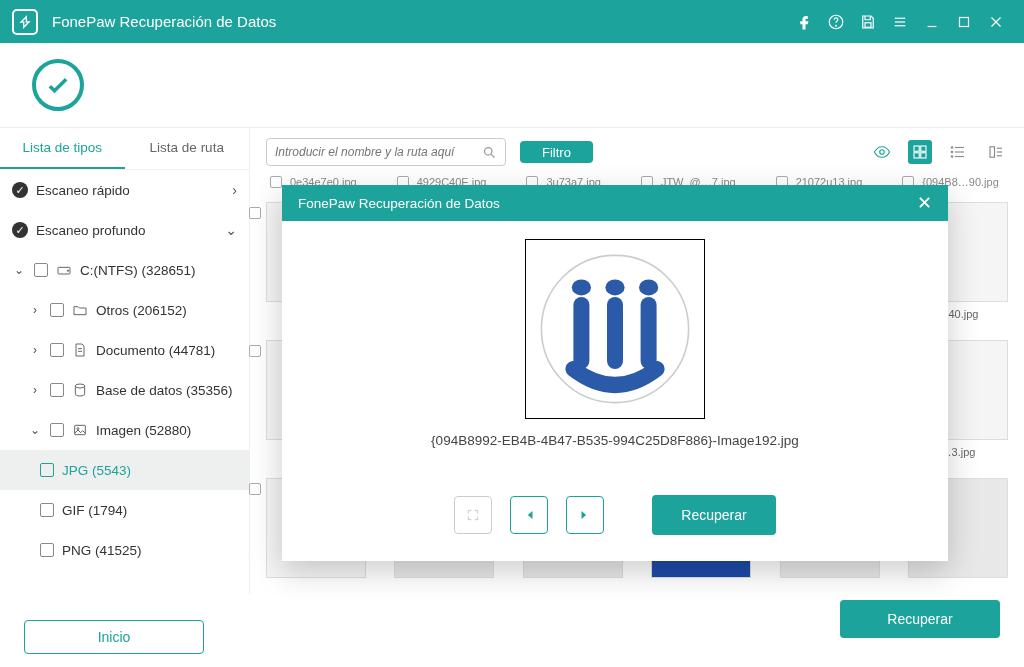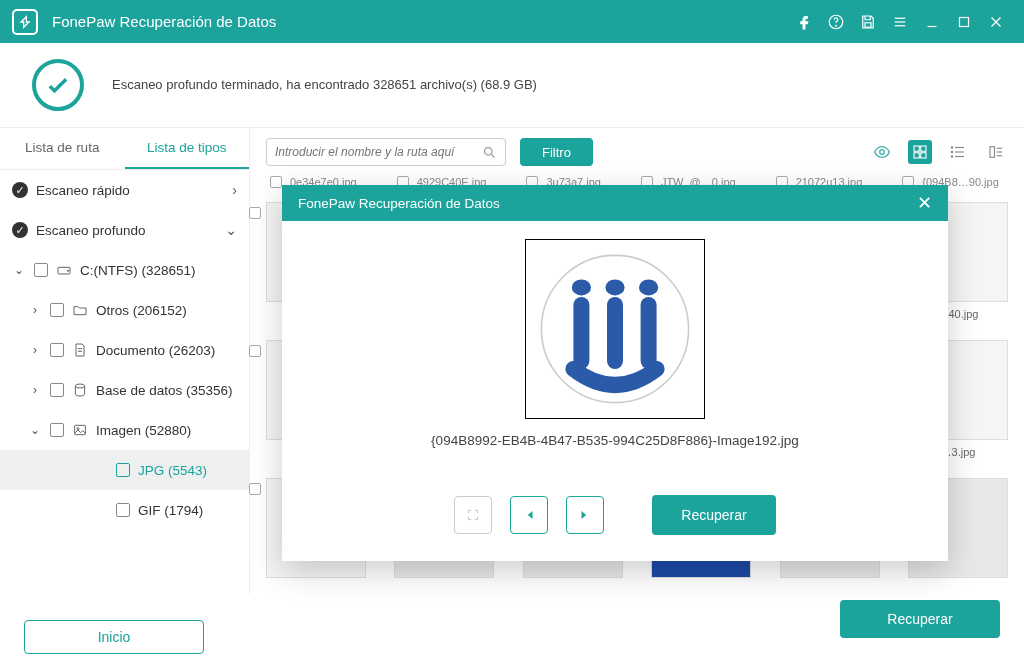--- a/index.html
+++ b/index.html
@@ -30,33 +30,33 @@
   .tab.active { color: #1ba39c; border-bottom: 2px solid #1ba39c; }
   .tree { flex: 1; overflow-y: auto; }
   .trow { display: flex; align-items: center; height: 40px; padding: 0 12px; gap: 8px; cursor: pointer; }
   .trow.section { font-weight: 500; }
   .trow .caret { width: 14px; text-align: center; color: #555; font-size: 12px; }
   .trow .dot { width: 16px; height: 16px; border-radius: 50%; background: #333; color: #fff; font-size: 11px; display: flex; align-items: center; justify-content: center; }
   .trow .cbox { width: 14px; height: 14px; border: 1.5px solid #888; border-radius: 2px; }
   .trow .ticon { width: 16px; height: 16px; }
   .trow .ticon svg { width: 16px; height: 16px; stroke: #666; fill: none; stroke-width: 1.5; }
   .trow.indent1 { padding-left: 28px; }
-  .trow.indent3 { padding-left: 116px; }
+  .trow.indent3 { padding-left: 40px; }
   .trow.sel { background: #eef0f0; }
   .trow.sel .label { color: #1ba39c; }
   .trow.sel .cbox { border-color: #1ba39c; }
   .trow .rarrow { margin-left: auto; color: #555; font-size: 14px; }
 
   
   .main { flex: 1; position: relative; }
   .toolbar { display: flex; align-items: center; padding: 10px 16px; gap: 14px; }
   .search { flex: 0 0 240px; height: 28px; border: 1px solid #ccc; border-radius: 4px; display: flex; align-items: center; padding: 0 8px; color: #999; }
   .search input { flex: 1; border: none; outline: none; font-size: 12px; font-style: italic; color: #999; background: transparent; }
   .search svg { width: 15px; height: 15px; stroke: #999; fill: none; stroke-width: 2; }
-  .filterbtn { background: #1ba39c; color: #fff; border: none; border-radius: 4px; height: 28px; padding: 0 22px; font-size: 13px; cursor: pointer; }
+  .filterbtn { background: #1ba39c; color: #fff; border: none; border-radius: 4px; height: 22px; padding: 0 22px; font-size: 13px; cursor: pointer; }
   .toolbar .spacer { flex: 1; }
   .vicon { width: 24px; height: 24px; display: flex; align-items: center; justify-content: center; cursor: pointer; border-radius: 3px; }
   .vicon svg { width: 18px; height: 18px; stroke: #888; fill: none; stroke-width: 1.5; }
   .vicon.eye svg { stroke: #1ba39c; }
   .vicon.active { background: #1ba39c; }
   .vicon.active svg { stroke: #fff; }
 
   .grid-hint-row { display: flex; gap: 40px; padding: 0 20px 6px 20px; font-size: 11px; color: #888; }
   .ghi { display: flex; align-items: center; gap: 8px; justify-content: space-between; }
   .ghi .cbox { width: 12px; height: 12px; border: 1.5px solid #aaa; border-radius: 2px; }
@@ -142,30 +142,29 @@
     </div>
 </div>
 
 <div class="summary">
   <div class="check">
     <svg viewBox="0 0 24 24">
         <path d="M5 13l4 4L19 7"></path>
       </svg>
   </div>
   <div class="lines">
-    <div>Escaneo profundo terminado, ha encontrado 328651 archivo(s) (68.9 GB)</div>
   </div>
 </div>
 
 <div class="cols">
 
   <div class="sidebar">
     <div class="tabs">
+      <div class="tab active">Lista de tipos</div>
       <div class="tab">Lista de ruta</div>
-      <div class="tab active">Lista de tipos</div>
     </div>
     <div class="tree">
       <div class="trow section">
         <span class="dot">✓</span>
         <span class="label">Escaneo rápido</span>
         <span class="rarrow">›</span>
       </div>
       <div class="trow section">
         <span class="dot">✓</span>
         <span class="label">Escaneo profundo</span>
@@ -192,21 +191,21 @@
       </div>
 
       <div class="trow indent1">
         <span class="caret">›</span>
         <span class="cbox"></span>
         <span class="ticon"><svg viewBox="0 0 24 24">
               <path d="M6 3h9l3 3v15H6z"></path>
               <line x1="9" y1="10" x2="15" y2="10"></line>
               <line x1="9" y1="14" x2="15" y2="14"></line>
             </svg></span>
-        <span class="label">Documento (26203)</span>
+        <span class="label">Documento (44781)</span>
       </div>
 
       <div class="trow indent1">
         <span class="caret">›</span>
         <span class="cbox"></span>
         <span class="ticon"><svg viewBox="0 0 24 24">
               <ellipse cx="12" cy="6" rx="7" ry="3"></ellipse>
               <path d="M5 6v12c0 1.7 3.1 3 7 3s7-1.3 7-3V6"></path>
             </svg></span>
         <span class="label">Base de datos (35356)</span>
@@ -223,20 +222,24 @@
         <span class="label">Imagen (52880)</span>
       </div>
 
       <div class="trow indent3 sel">
         <span class="cbox"></span>
         <span class="label">JPG (5543)</span>
       </div>
       <div class="trow indent3">
         <span class="cbox"></span>
         <span class="label">GIF (1794)</span>
+      </div>
+      <div class="trow indent3">
+        <span class="cbox"></span>
+        <span class="label">PNG (41525)</span>
       </div>
     </div>
   </div>
 
   <div class="main">
     <div class="toolbar">
       <div class="search">
         <input placeholder="Introducir el nombre y la ruta aquí" style="">
         <svg viewBox="0 0 24 24">
             <circle cx="10" cy="10" r="6"></circle>
@@ -287,21 +290,21 @@
       <div class="ghi">
           <span class="cbox"></span>
           <span>4929C40E.jpg</span>
         </div>
       <div class="ghi">
           <span class="cbox"></span>
           <span>3u73a7.jpg</span>
         </div>
       <div class="ghi">
           <span class="cbox"></span>
-          <span>JTW_@…0.jpg</span>
+          <span>JTW_@…7.jpg</span>
         </div>
       <div class="ghi">
           <span class="cbox"></span>
           <span>21072u13.jpg</span>
         </div>
       <div class="ghi">
           <span class="cbox"></span>
           <span>{094B8…90.jpg</span>
         </div>
     </div>

